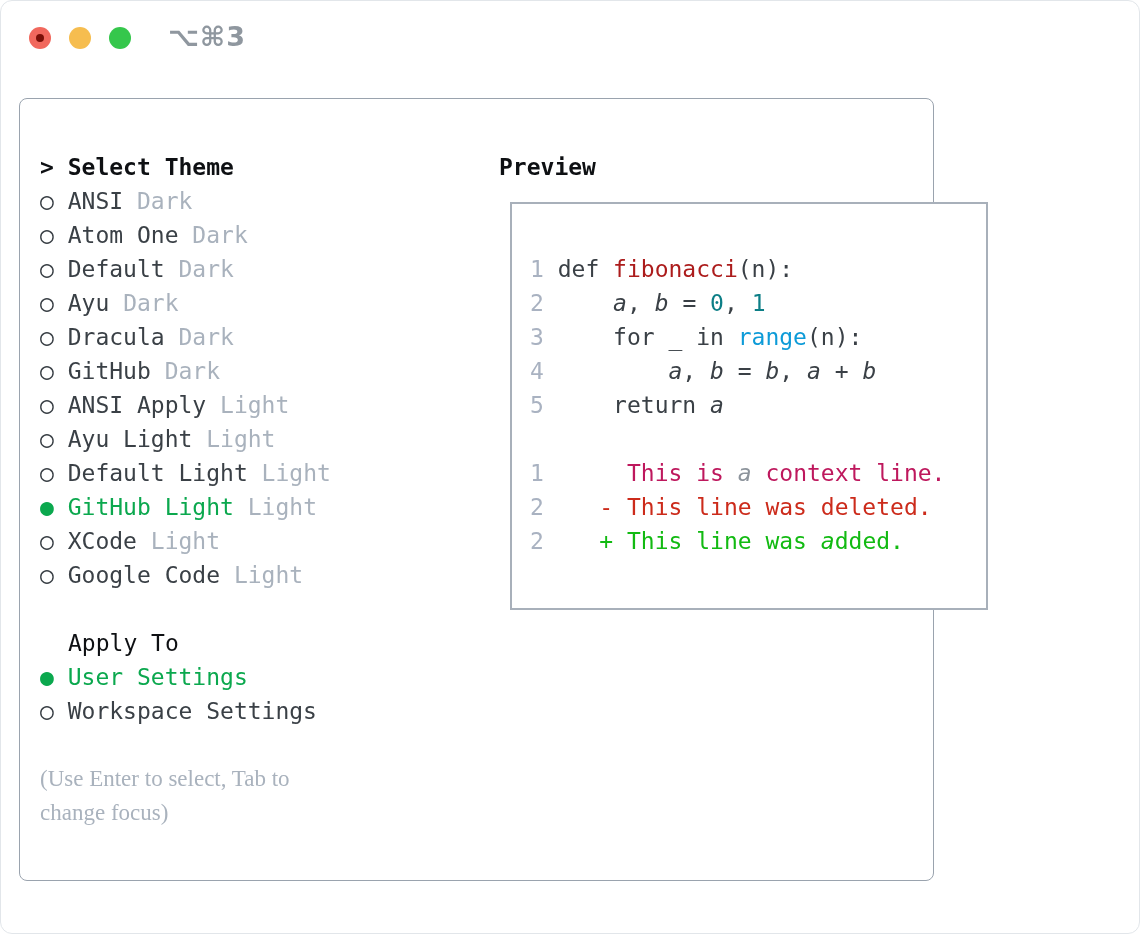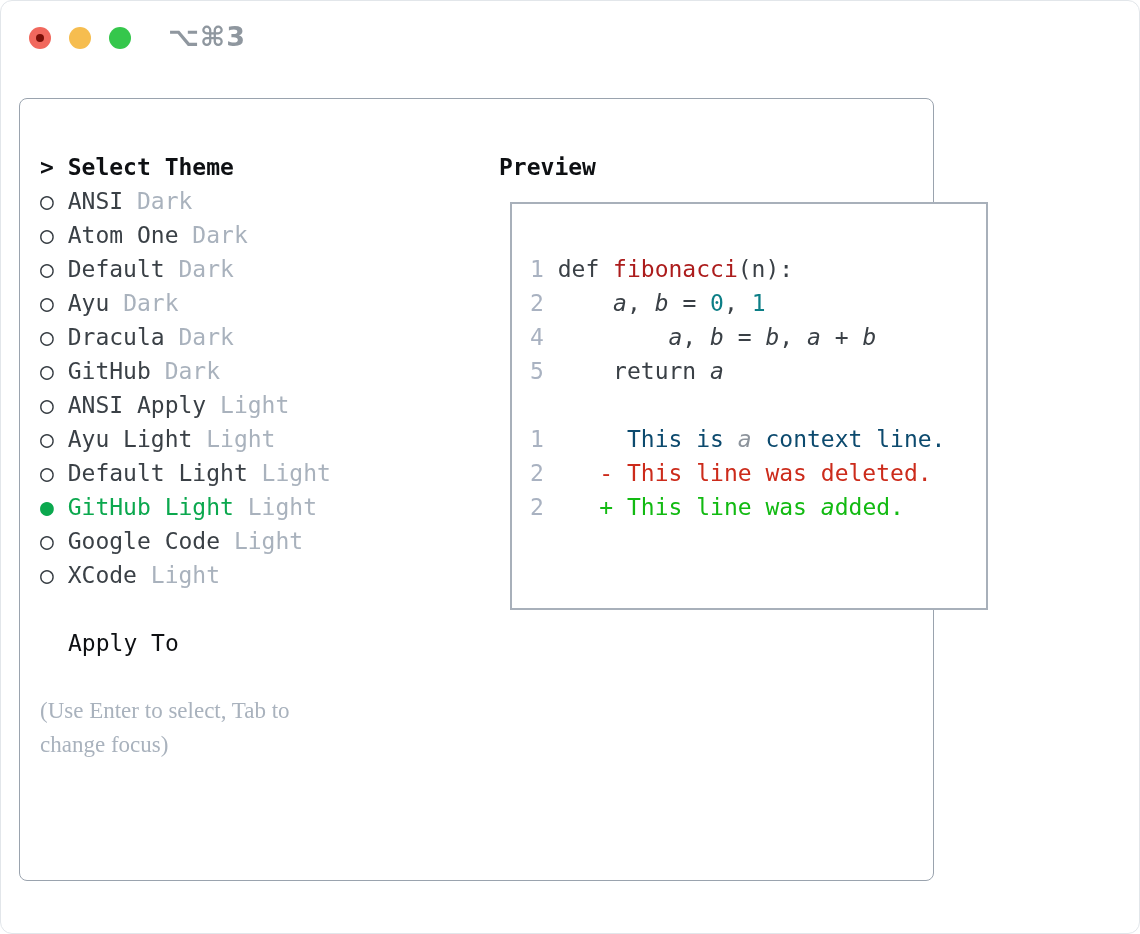--- a/index.html
+++ b/index.html
@@ -54,21 +54,21 @@
     box-sizing: border-box;
     padding: 48px 0 0 18px;
     overflow: hidden;
   }
   .lnum { color: #a9b2c1; }
   .c-plain { color: #3a4046; }
   .c-func { color: #ac1c1c; }
   .c-var { color: #3a4046; font-style: italic; }
   .c-num { color: #0c7e86; }
   .c-builtin { color: #0d9bd8; }
-  .c-ctx { color: #0c4a6e; }
+  .c-ctx { color: #be185d; }
   .c-ctx-em { color: #8d949c; font-style: italic; }
   .c-del { color: #cc2b1b; }
   .c-add { color: #12ba12; }
   .c-add-em { color: #12ba12; font-style: italic; }
 </style>
 </head>
 <body>
 
 <div class="window">
 
@@ -91,35 +91,40 @@
           <div class="row"><span class="bullet">○</span> <span>ANSI</span> <span class="variant">Dark</span></div>
           <div class="row"><span class="bullet">○</span> <span>Atom One</span> <span class="variant">Dark</span></div>
           <div class="row"><span class="bullet">○</span> <span>Default</span> <span class="variant">Dark</span></div>
           <div class="row"><span class="bullet">○</span> <span>Ayu</span> <span class="variant">Dark</span></div>
           <div class="row"><span class="bullet">○</span> <span>Dracula</span> <span class="variant">Dark</span></div>
           <div class="row"><span class="bullet">○</span> <span>GitHub</span> <span class="variant">Dark</span></div>
           <div class="row"><span class="bullet">○</span> <span>ANSI Apply</span> <span class="variant">Light</span></div>
           <div class="row"><span class="bullet">○</span> <span>Ayu Light</span> <span class="variant">Light</span></div>
           <div class="row"><span class="bullet">○</span> <span>Default Light</span> <span class="variant">Light</span></div>
           <div class="row"><span class="bullet sel">●</span> <span class="sel">GitHub Light</span> <span class="variant">Light</span></div>
+          <div class="row"><span class="bullet">○</span> <span>XCode</span> <span class="variant">Light</span></div>
           <div class="row"><span class="bullet">○</span> <span>Google Code</span> <span class="variant">Light</span></div>
-          <div class="row"><span class="bullet">○</span> <span>XCode</span> <span class="variant">Light</span></div>
         </div>
       <div class="row"></div>
       <div class="row apply-heading">Apply To</div>
+      <div id="apply-list">
+          <div class="row"><span class="bullet sel">●</span> <span class="sel">User Settings</span></div>
+          <div class="row"><span class="bullet">○</span> <span>Workspace Settings</span></div>
+        </div>
       <div class="row"></div>
       <div class="row hint">(Use Enter to select, Tab to</div>
       <div class="row hint">change focus)</div>
     </div>
 
     <div class="preview-heading row heading">Preview</div>
 
     <div class="preview-box" id="preview-code">
         <div class="row"><span class="lnum">1</span> <span class="c-plain">def </span><span class="c-func">fibonacci</span><span class="c-plain">(n):</span></div>
         <div class="row"><span class="lnum">2</span> <span class="c-plain">    </span><span class="c-var">a</span><span class="c-plain">, </span><span class="c-var">b</span><span class="c-plain"> = </span><span class="c-num">0</span><span class="c-plain">, </span><span class="c-num">1</span></div>
+        <div class="row"><span class="lnum">3</span> <span class="c-plain">    for _ in </span><span class="c-builtin">range</span><span class="c-plain">(n):</span></div>
         <div class="row"><span class="lnum">4</span> <span class="c-plain">        </span><span class="c-var">a</span><span class="c-plain">, </span><span class="c-var">b</span><span class="c-plain"> = </span><span class="c-var">b</span><span class="c-plain">, </span><span class="c-var">a</span><span class="c-plain"> + </span><span class="c-var">b</span></div>
         <div class="row"><span class="lnum">5</span> <span class="c-plain">    return </span><span class="c-var">a</span></div>
         <div class="row"></div>
         <div class="row"><span class="lnum">1</span> <span class="c-ctx">     This is </span><span class="c-ctx-em">a</span><span class="c-ctx"> context line.</span></div>
         <div class="row"><span class="lnum">2</span> <span class="c-del">   - This line was deleted.</span></div>
         <div class="row"><span class="lnum">2</span> <span class="c-add">   + This line was </span><span class="c-add-em">a</span><span class="c-add">dded.</span></div>
       </div>
 
   </div>
 </div>

